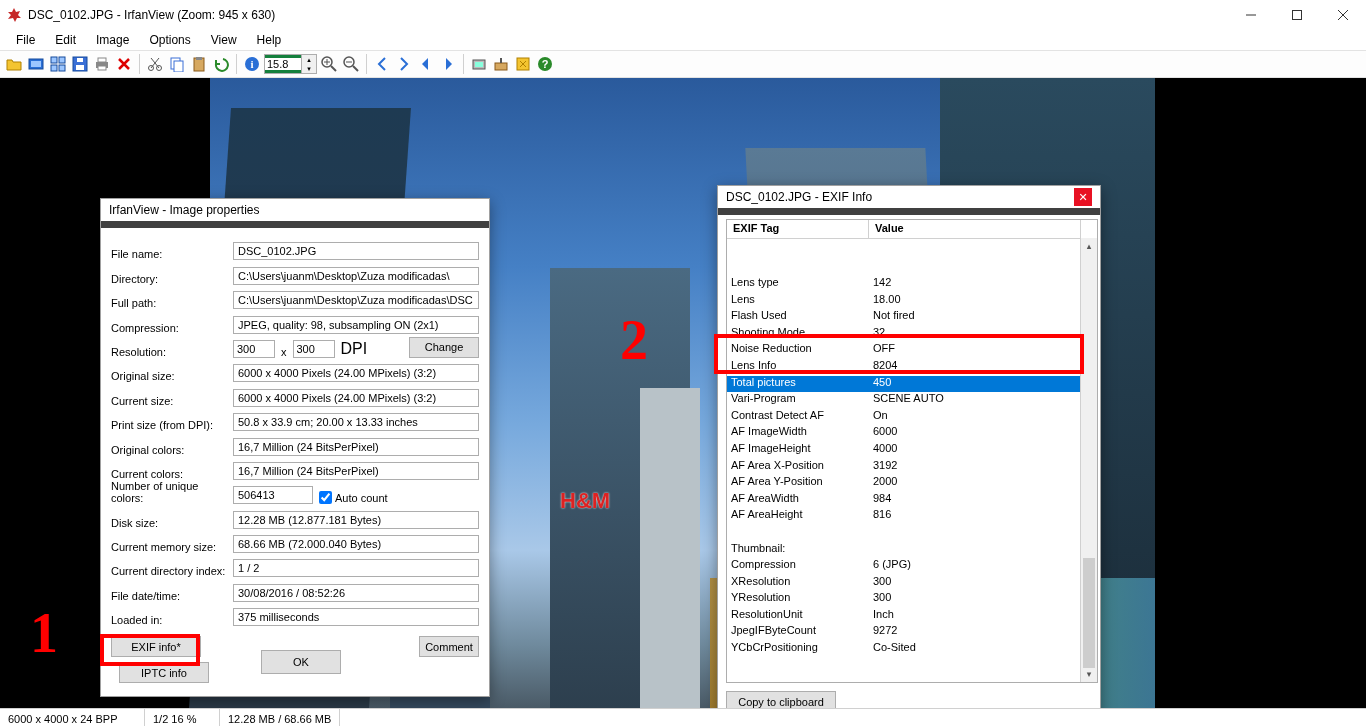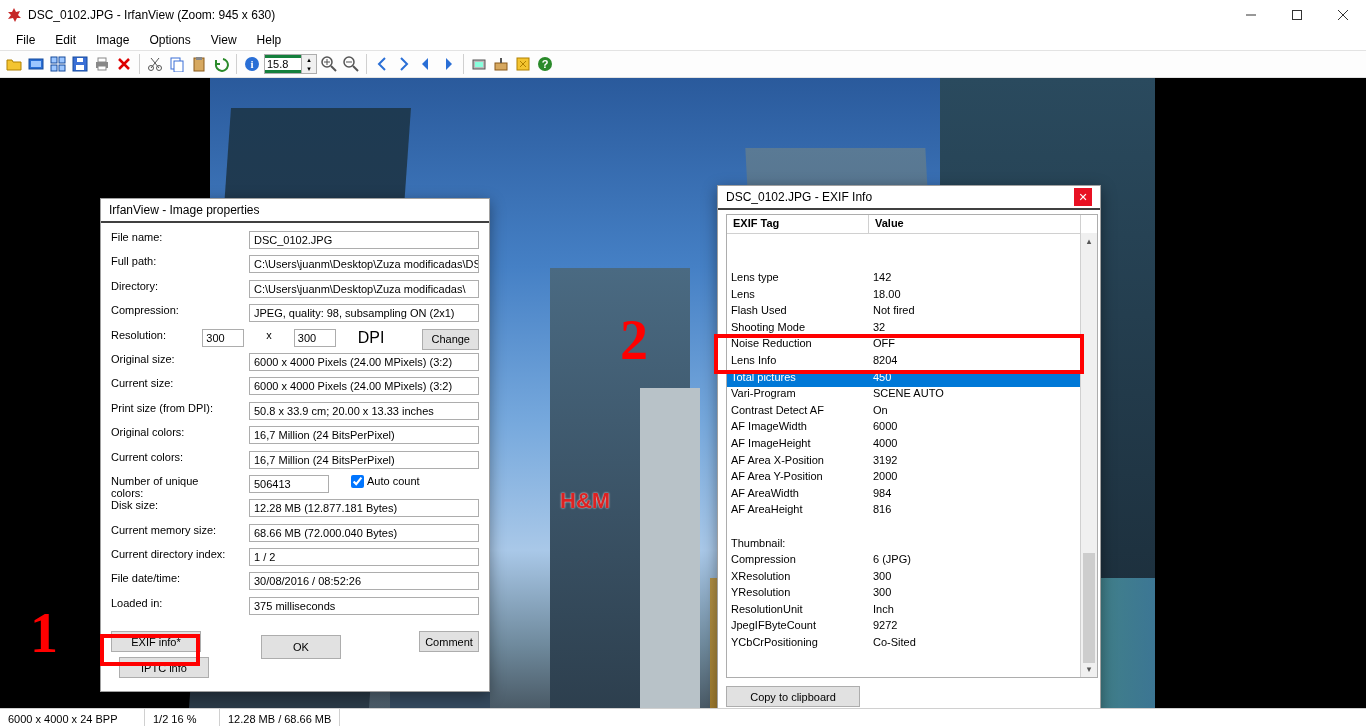--- a/index.html
+++ b/index.html
@@ -21,24 +21,24 @@
   .zoom-box input{width:32px;border:none;font-size:11px;padding:0 2px;text-align:left;outline:none;}
   .zoom-box .spin{width:14px;display:flex;flex-direction:column;border-left:1px solid #adadad;}
   .zoom-box .sp{height:9px;font-size:7px;display:flex;align-items:center;justify-content:center;line-height:1;background:#f0f0f0;cursor:pointer;}
   
   .viewer{position:relative;width:1366px;height:630px;background:#000;overflow:hidden;}
   .image-area{position:absolute;top:0;left:210px;width:945px;height:630px;background:linear-gradient(180deg,#2a5a9c 0%,#4580c5 30%,#77a9dd 55%,#a9c8e8 75%,#6f8a9d 90%,#4a5a66 100%);}
   
   .bld{position:absolute;background:#2b3a47;}
   
   .dlg{position:absolute;background:#fff;border:1px solid #a0a0a0;box-shadow:0 4px 14px rgba(0,0,0,.4);}
-  .dlg-title{height:22px;background:#fff;display:flex;align-items:center;padding:0 8px;font-size:12px;border-bottom:2px solid #404040;}
+  .dlg-title{height:22px;background:#fff;display:flex;align-items:center;padding:0 8px;font-size:12px;border-bottom:7px solid #404040;}
   .props{left:100px;top:120px;width:388px;}
   .props-body{padding:8px 10px 10px 10px;}
-  .prow{display:flex;align-items:flex-start;height:24.4px;gap:16px;}
+  .prow{display:flex;align-items:flex-end;height:24.4px;}
   .plabel{width:122px;font-size:11px;}
   .pfield{flex:1;border:1px solid #adadad;background:#fff;height:18px;padding:1px 4px;font-size:11px;display:flex;align-items:center;box-sizing:border-box;white-space:nowrap;overflow:hidden;}
   .props .res-row input{width:42px;height:18px;border:1px solid #adadad;text-align:left;font-size:11px;padding:0 3px;box-sizing:border-box;}
   .props .res-row .dpi{margin:0 6px;font-size:16px;}
   .props .res-row .x{margin:0 6px;font-size:11px;}
   .btn{border:1px solid #adadad;background:#e1e1e1;height:21px;display:flex;align-items:center;justify-content:center;font-size:11px;cursor:pointer;padding:0 8px;box-sizing:border-box;}
   .auto-count{display:flex;align-items:center;gap:3px;font-size:11px;margin-left:6px;}
   .auto-count input{margin:0;}
   .props-buttons{position:relative;height:60px;}
   
@@ -256,26 +256,26 @@
   </div>
 
   <div class="dlg props">
     <div class="dlg-title">IrfanView - Image properties</div>
     <div class="props-body">
       <div class="prow">
           <div class="plabel">File name:</div>
           <div class="pfield">DSC_0102.JPG</div>
         </div>
       <div class="prow">
+          <div class="plabel">Directory:</div>
+          <div class="pfield">C:\Users\juanm\Desktop\Zuza modificadas\</div>
+        </div>
+      <div class="prow">
           <div class="plabel">Full path:</div>
           <div class="pfield">C:\Users\juanm\Desktop\Zuza modificadas\DSC</div>
-        </div>
-      <div class="prow">
-          <div class="plabel">Directory:</div>
-          <div class="pfield">C:\Users\juanm\Desktop\Zuza modificadas\</div>
         </div>
       <div class="prow">
           <div class="plabel">Compression:</div>
           <div class="pfield">JPEG, quality: 98, subsampling ON (2x1)</div>
         </div>
       <div class="prow res-row">
           <div class="plabel">Resolution:</div>
         <input type="text" value="300" style="">
         <span class="x">x</span>
         <input type="text" value="300" style="">
@@ -328,21 +328,21 @@
           <div class="pfield">30/08/2016 / 08:52:26</div>
         </div>
       <div class="prow">
           <div class="plabel">Loaded in:</div>
           <div class="pfield">375 milliseconds</div>
         </div>
       <div class="props-buttons">
         <div class="btn" style="position:absolute;left:0;top:10px;width:90px;">EXIF info*</div>
         <div class="btn" style="position:absolute;left:8px;top:36px;width:90px;">IPTC info</div>
         <div class="btn" style="position:absolute;right:0;top:10px;width:60px;">Comment</div>
-        <div class="btn" style="position:absolute;left:150px;top:14px;width:80px;height:24px;">OK</div>
+        <div class="btn" style="position:absolute;left:150px;top:24px;width:80px;height:24px;">OK</div>
       </div>
     </div>
   </div>
 
   <div class="dlg exif">
     <div class="dlg-title">
       <span>DSC_0102.JPG - EXIF Info</span>
       <div class="close-x">✕</div>
     </div>
     <div class="exif-body">
@@ -450,21 +450,21 @@
               <div class="c2"></div>
             </div>
           </div>
         <div class="exif-scroll">
           <div class="scroll-arrow" style="top:0;">▴</div>
           <div class="scroll-thumb" style="top:320px;height:110px;"></div>
           <div class="scroll-arrow" style="bottom:0;">▾</div>
         </div>
       </div>
       <div style="margin-top:8px;">
-        <div class="btn" style="width:134px;">Copy to clipboard</div>
+        <div class="btn" style="width:110px;">Copy to clipboard</div>
       </div>
 
     </div>
   </div>
 
   <div class="annot-num" style="left:30px;top:523px;">1</div>
   <div class="annot-box" style="left:100px;top:556px;width:100px;height:32px;"></div>
   <div class="annot-num" style="left:620px;top:230px;">2</div>
   <div class="annot-box" style="left:714px;top:256px;width:370px;height:40px;"></div>
 </div>

